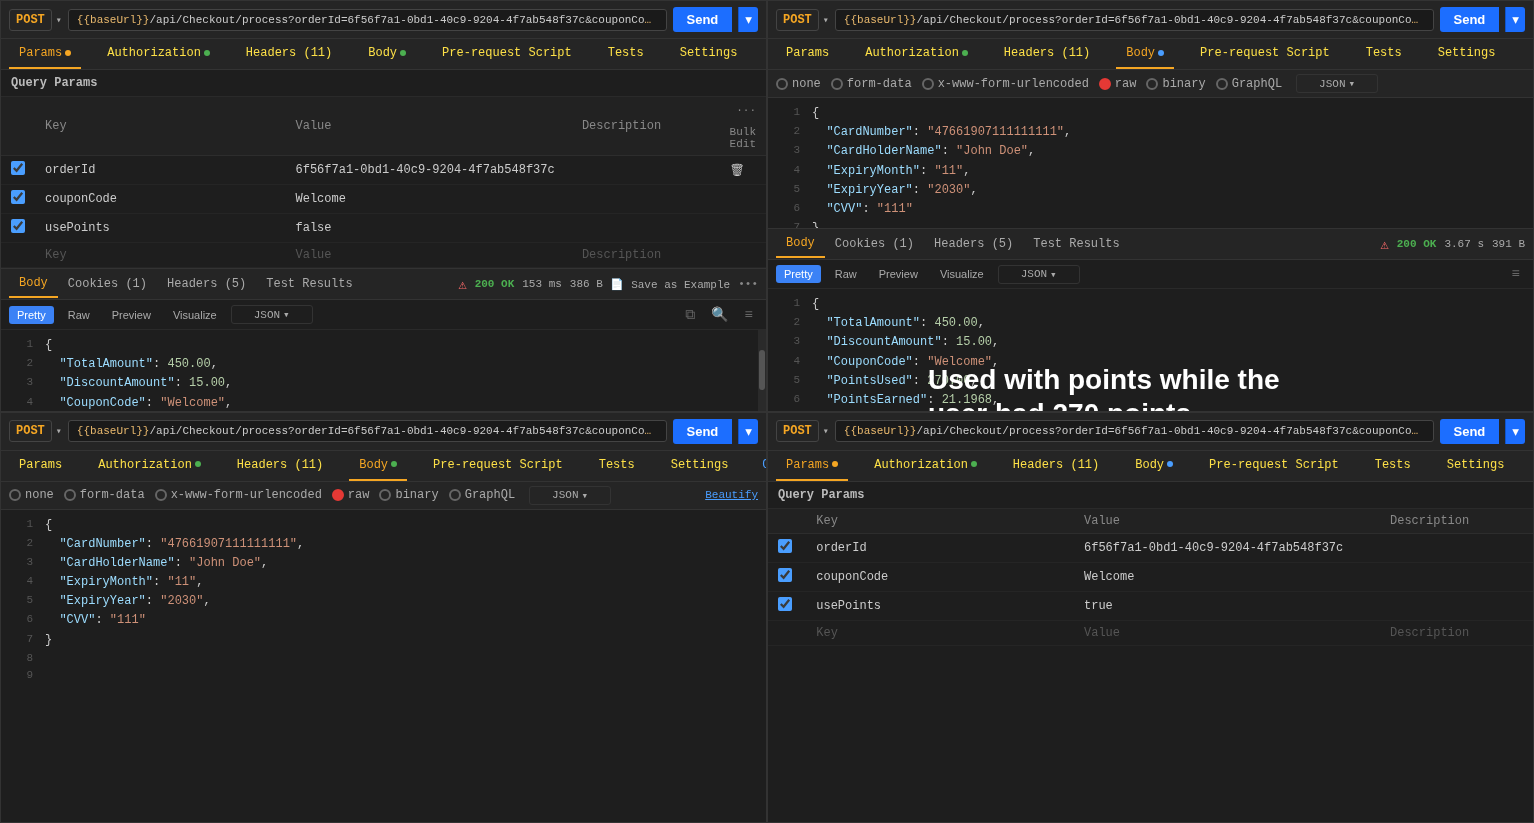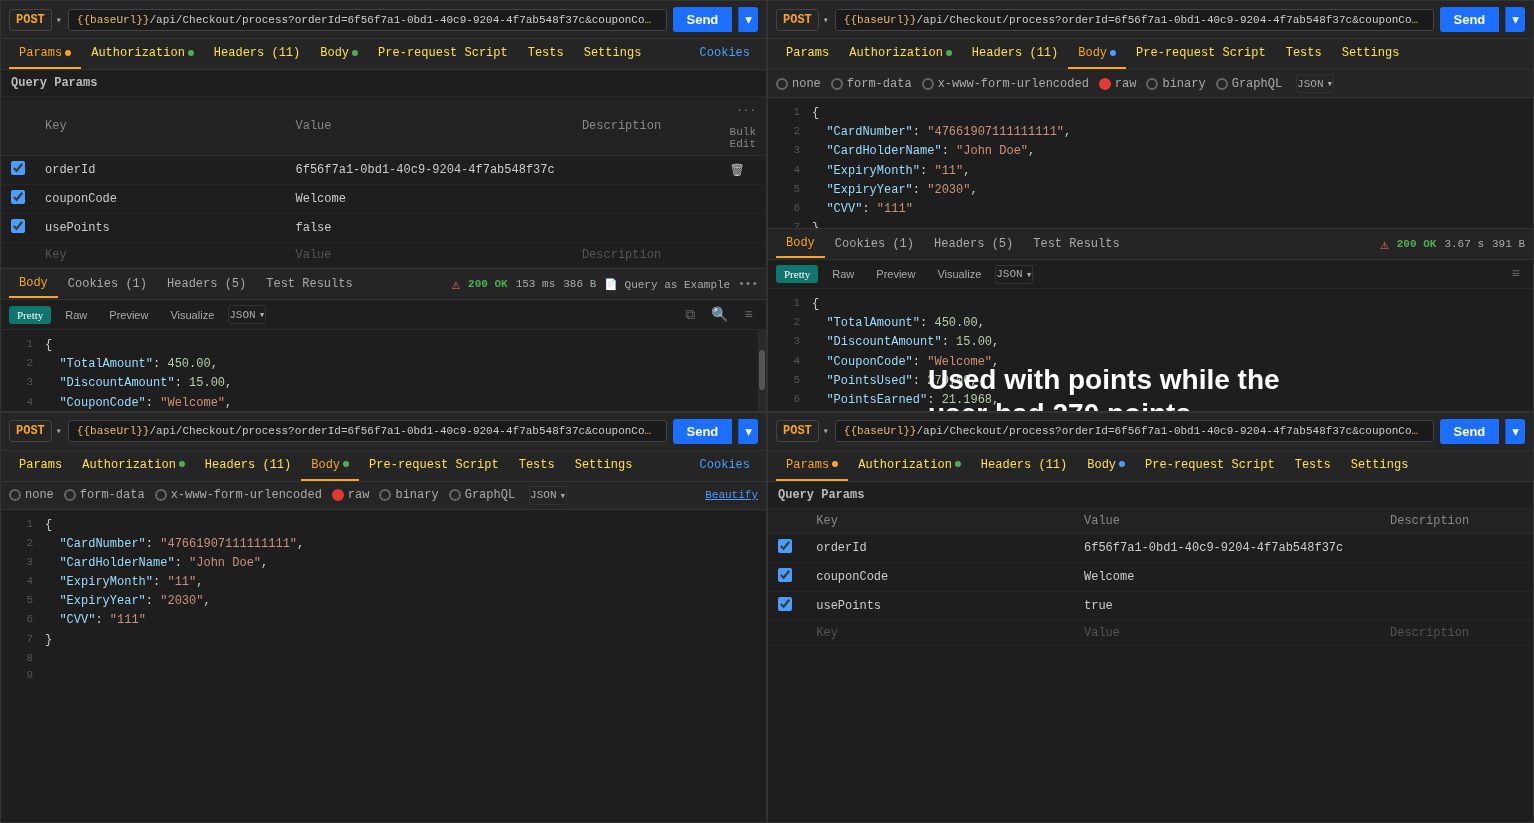--- a/index.html
+++ b/index.html
@@ -86,21 +86,21 @@
       border-radius: 0 3px 3px 0;
       cursor: pointer;
     }
 
     
     .tabs {
       display: flex;
       background: #252525;
       border-bottom: 1px solid #333;
       padding: 0 8px;
-      gap: 0;
+      gap: 16px;
     }
 
     .tab {
       padding: 7px 10px;
       color: #fde047;
       font-size: 12px;
       cursor: pointer;
       white-space: nowrap;
       position: relative;
     }
@@ -226,34 +226,33 @@
       padding: 3px 8px;
       border-radius: 3px;
       font-size: 11px;
       color: #aaa;
       cursor: pointer;
       border: none;
       background: transparent;
     }
 
     .fmt-btn.active {
-      background: #0f766e;
+      background: #3b82f6;
       color: #fff;
-      font-family: Liberation Serif, serif;
     }
 
     .json-dropdown {
       display: flex;
       align-items: center;
       gap: 3px;
       color: #aaa;
       font-size: 11px;
       cursor: pointer;
       border: 1px solid #333;
-      padding: 2px 0;
+      padding: 2px 22px;
       border-radius: 3px;
     }
 
     .icon-btn {
       color: #666;
       cursor: pointer;
       font-size: 14px;
       padding: 2px 5px;
     }
 
@@ -444,21 +443,21 @@
   <div class="response-bar">
     <span class="response-tab active">Body</span>
     <span class="response-tab">Cookies (1)</span>
     <span class="response-tab">Headers (5)</span>
     <span class="response-tab">Test Results</span>
     <div class="status-ok">
       <span class="status-icon">⚠</span>
       <span class="status-200">200 OK</span>
       <span class="status-time">153 ms</span>
       <span class="status-size">386 B</span>
-      <span class="save-example">📄 Query as Example</span>
+      <span class="save-example">📄 Save as Example</span>
       <span style="color:#888">•••</span>
     </div>
   </div>
 
   <div class="format-bar">
     <button class="fmt-btn active">Pretty</button>
     <button class="fmt-btn">Raw</button>
     <button class="fmt-btn">Preview</button>
     <button class="fmt-btn">Visualize</button>
     <div class="json-dropdown">

